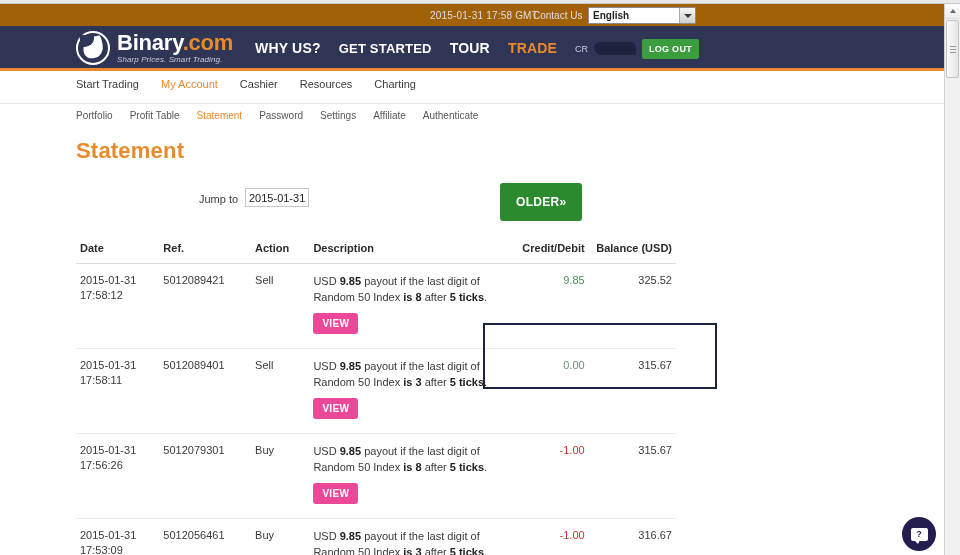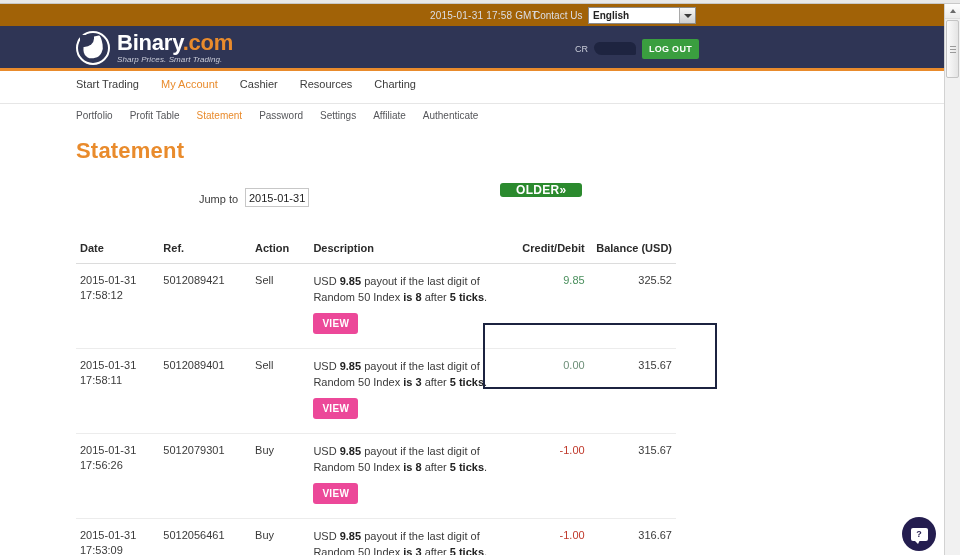--- a/index.html
+++ b/index.html
@@ -258,21 +258,21 @@
     color: #222;
     padding: 0 3px;
     font-family: "Liberation Sans", sans-serif;
   }
   .older-btn {
     position: absolute; left: 500px; top: -5px;
     background: #2b8a2e;
     color: #ffffff;
     font-size: 12px; font-weight: bold;
     border: none; border-radius: 3px;
-    padding: 0 16px;
+    padding: 12px 16px;
     letter-spacing: .3px;
     cursor: pointer;
   }
 
   
   .stmt-table {
     position: absolute; left: 76px; top: 110px;
     width: 600px;
     border-collapse: collapse;
     font-size: 11px;
@@ -388,20 +388,26 @@
         <div class="logo-mark">
           <div class="inner"></div>
           <div class="notch"></div>
         </div>
         <div class="logo-text">
           <div class="logo-name"><span>Binary</span><span class="dotcom">.com</span></div>
           <div class="logo-tag">Sharp Prices. Smart Trading.</div>
         </div>
       </div>
 
+      <div class="top-nav">
+        <a>WHY US?</a>
+        <a class="two-line"><span>GET STARTED</span></a>
+        <a>TOUR</a>
+        <a class="accent">TRADE</a>
+      </div>
 
       <div class="account-area">
         <span class="acct-label">CR</span>
         <span class="acct-redacted"></span>
         <button class="logout-btn">LOG OUT</button>
       </div>
     </div>
 
     <div class="main-nav">
       <div class="items">

